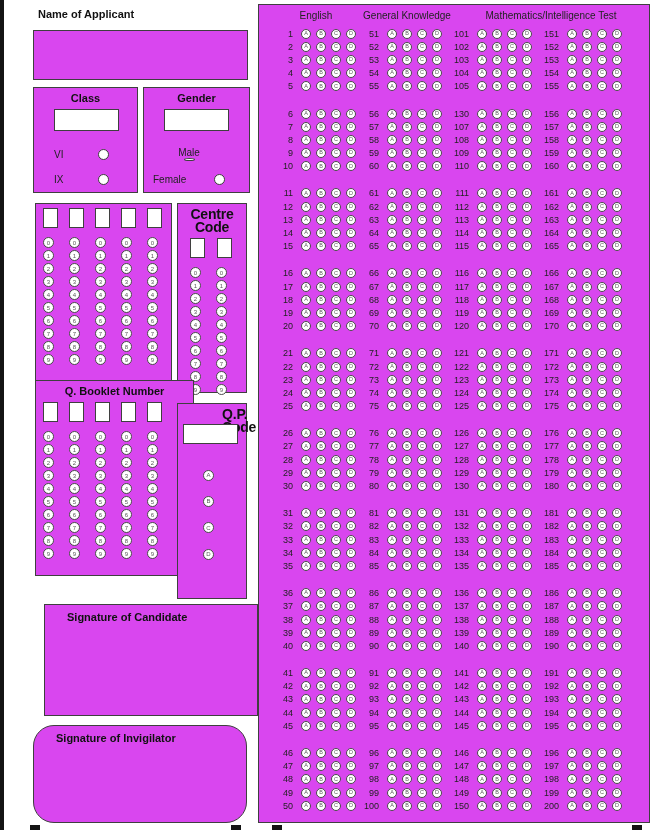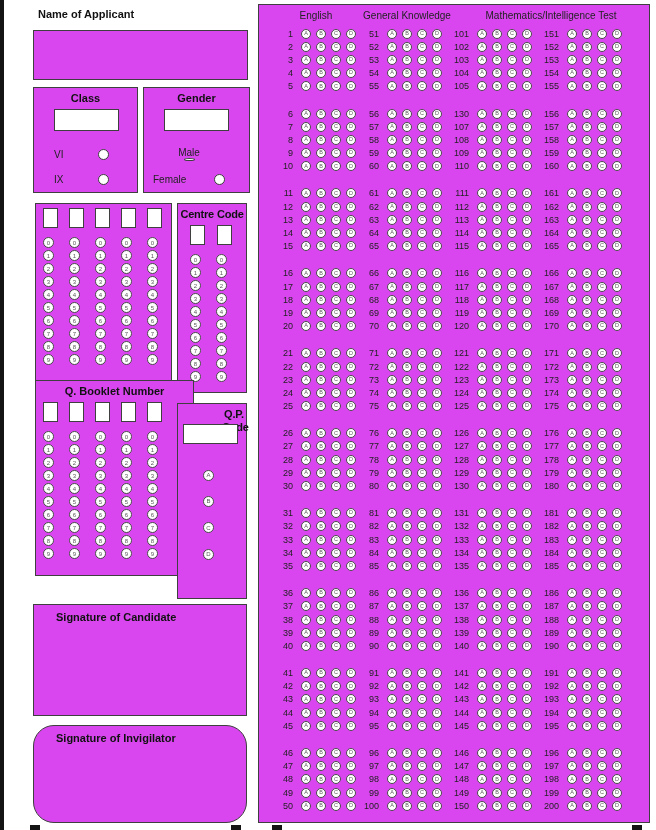--- a/index.html
+++ b/index.html
@@ -4,21 +4,21 @@
 <style>
   html,body{margin:0;padding:0;background:#fff;}
   .page{position:relative;width:656px;height:830px;background:#ffffff;
         font-family:"Liberation Sans",sans-serif;color:#1f1f1f;overflow:hidden;}
   .box{position:absolute;box-sizing:border-box;border:1px solid #3f3f3f;background:#d946ef;}
   .edge-bar{position:absolute;left:0;top:0;width:4px;height:830px;background:#141414;}
   .bottom-mark{position:absolute;bottom:0;height:5px;width:10px;background:#141414;}
 
   .name-label{position:absolute;left:38px;top:8px;font-size:11px;font-weight:bold;color:#111;}
   .box-title{font-weight:bold;font-size:11px;color:#111;text-align:center;padding-top:4px;line-height:13px;}
-  .small-title{font-size:11px;letter-spacing:-0.2px;}
+  .small-title{font-size:14px;letter-spacing:-0.2px;}
   .write-rect{position:absolute;box-sizing:border-box;border:1px solid #3f3f3f;background:#fff;}
   .opt-row{position:absolute;left:0;right:0;display:flex;align-items:center;justify-content:space-between;height:14px;}
   .opt-label{font-size:10px;color:#222;}
   .circle{width:11px;height:11px;border:1px solid #3f3f3f;border-radius:50%;box-sizing:border-box;background:#fff;}
 
   .write-row{display:flex;}
   .write-cell{width:15px;height:20px;border:1px solid #3f3f3f;box-sizing:border-box;background:#fff;flex:0 0 15px;}
   .digit-grid{margin-top:8px;}
   .digit-row{display:flex;align-items:center;height:13.05px;}
   .bubble{display:inline-flex;align-items:center;justify-content:center;
@@ -318,21 +318,21 @@
         </div>
         <div class="qp-row">
           <span class="bubble">C</span>
         </div>
         <div class="qp-row">
           <span class="bubble">D</span>
         </div>
       </div>
   </div>
 
-  <div class="box" style="left:33px;top:604px;width:214px;height:112px;">
+  <div class="box" style="left:44px;top:604px;width:214px;height:112px;">
     <div class="sig-label">Signature of Candidate</div>
   </div>
   <div class="box" style="left:33px;top:725px;width:214px;height:98px;border-radius:21px;">
     <div class="sig-label">Signature of Invigilator</div>
   </div>
 
   <div class="box answer-panel">
     <div class="ap-header ap-h1">English</div>
     <div class="ap-header ap-h2">General Knowledge</div>
     <div class="ap-header ap-h3">Mathematics/Intelligence Test</div>

